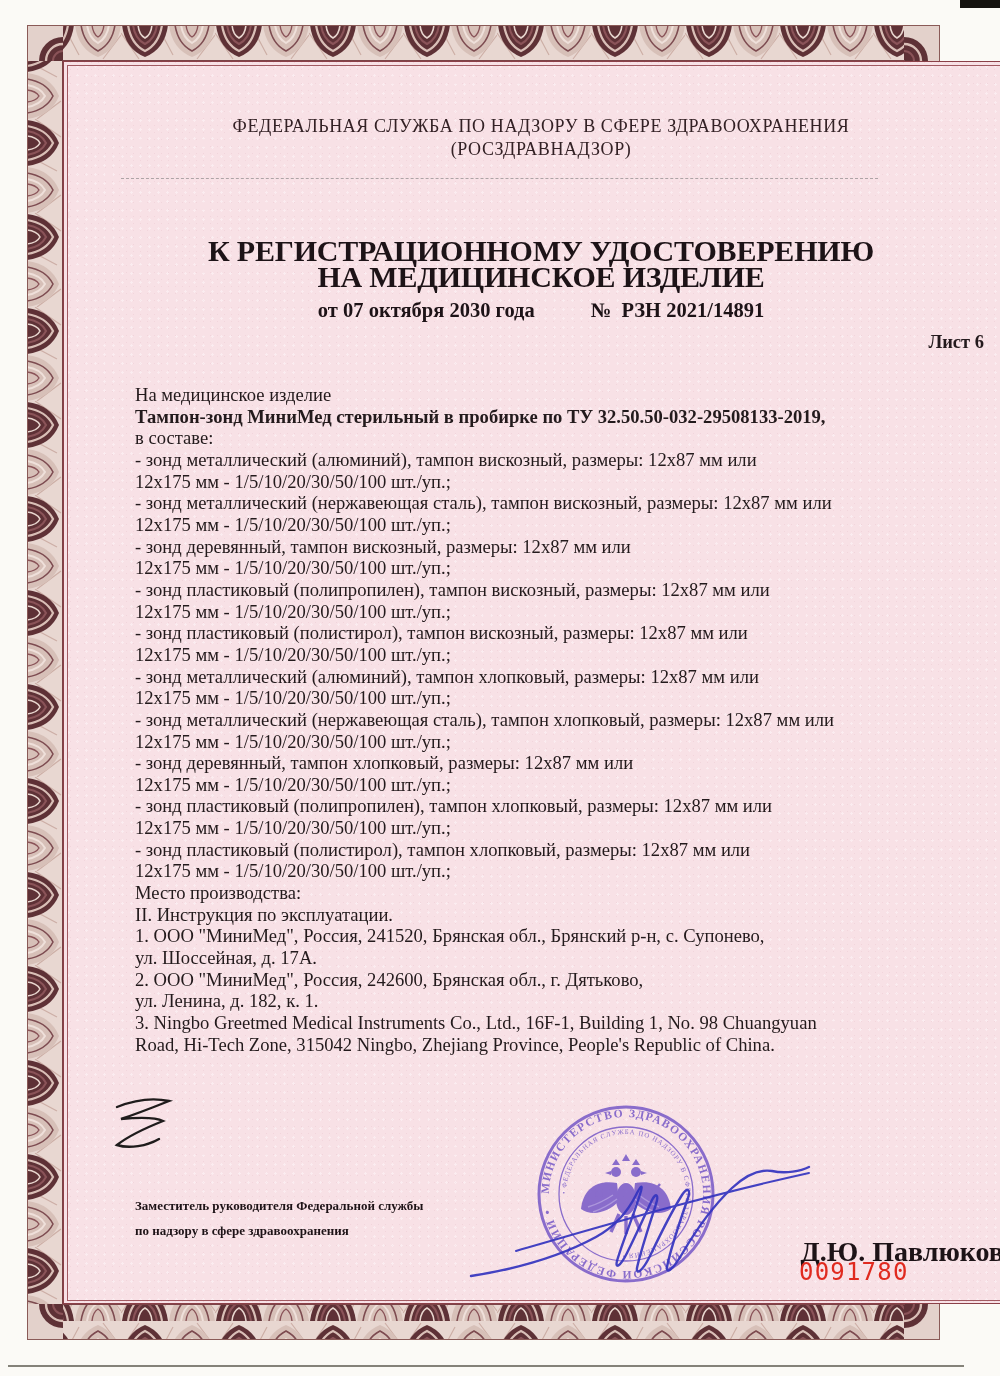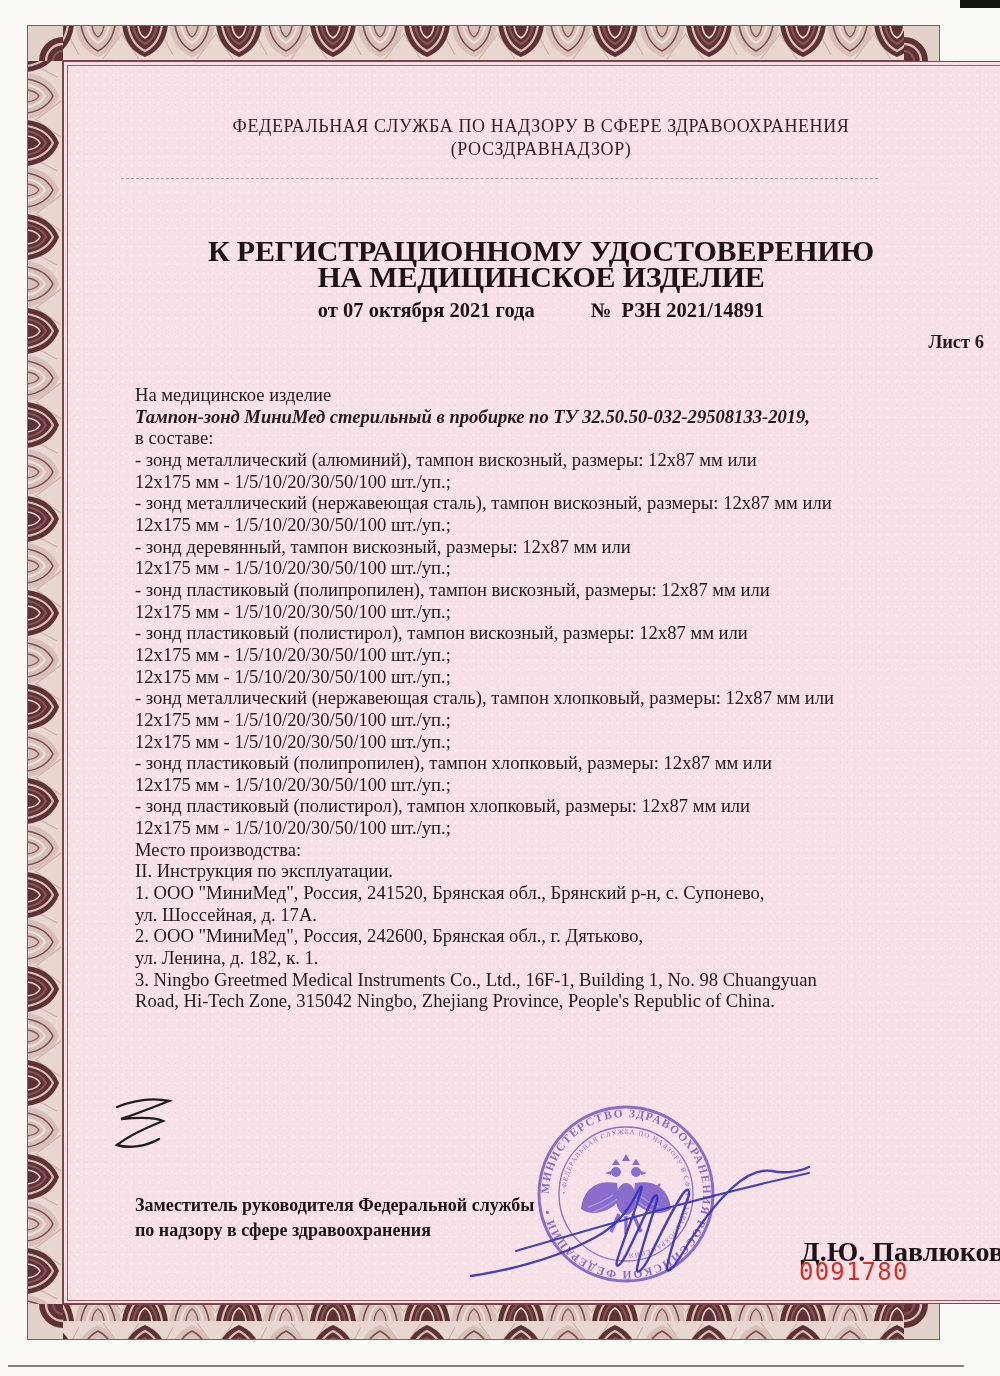--- a/index.html
+++ b/index.html
@@ -24,24 +24,24 @@
   .dashline{left:57px;top:116px;width:757px;border-top:1.5px dashed #8e8b8b;opacity:.7;}
   
   .title{width:100%;text-align:center;font-weight:bold;font-size:30px;color:#1d1317;letter-spacing:-.2px;}
   .title1{top:124px;} .title2{top:172px;} .title3{top:198px;}
   .daterow{top:237px;width:100%;display:flex;justify-content:center;gap:56px;
      font-weight:bold;font-size:20.5px;color:#1d1317;}
   .daterow span{white-space:pre;}
   .sheet{top:270px;right:34px;font-weight:bold;font-size:18.5px;color:#241a1d;}
   
   .bodyblock{left:71px;top:322px;width:754px;font-size:18.6px;line-height:21.65px;color:#231a1c;}
-  .device-name{font-weight:bold;font-style:italic;}
+  .device-name{font-weight:bold;}
   .bodyline{white-space:nowrap;}
   
-  .sig-pos{left:71px;top:1131px;font-weight:bold;font-size:18px;line-height:25px;color:#1d1317;}
+  .sig-pos{left:71px;top:1131px;font-weight:bold;font-size:13px;line-height:25px;color:#1d1317;}
   .sig-name{top:1174px;right:14px;font-weight:bold;font-size:28px;color:#1d1317;}
   .serial{left:735px;top:1196px;font-family:"DejaVu Sans Mono","Liberation Mono",monospace;
      font-size:24px;font-weight:500;letter-spacing:1.2px;color:#e02a1f;text-align:center;}
   
   .stamp-svg{left:467px;top:1037px;width:190px;height:190px;opacity:.88;}
   .ink-svg{left:392px;top:1061px;width:370px;height:165px;}
   .zmark-svg{left:39px;top:1031px;width:80px;height:64px;}
   
   .artifact-top{position:absolute;left:960px;top:0;width:40px;height:8px;background:#151310;}
   .artifact-bottom{position:absolute;left:8px;top:1365px;width:956px;height:2px;background:#5c594f;opacity:.75;}
@@ -156,43 +156,45 @@
   <div class="content">
 
     <div class="c-abs agency agency1">ФЕДЕРАЛЬНАЯ СЛУЖБА ПО НАДЗОРУ В СФЕРЕ ЗДРАВООХРАНЕНИЯ</div>
     <div class="c-abs agency agency2">(РОСЗДРАВНАДЗОР)</div>
     <div class="c-abs dashline"></div>
 
     <div class="c-abs title title2">К РЕГИСТРАЦИОННОМУ УДОСТОВЕРЕНИЮ</div>
     <div class="c-abs title title3">НА МЕДИЦИНСКОЕ ИЗДЕЛИЕ</div>
 
     <div class="c-abs daterow">
-      <span>от 07 октября 2021 года</span>
+      <span>от 07 октября 2030 года</span>
       <span>№  РЗН 2021/14891</span>
     </div>
     <div class="c-abs sheet">Лист 6</div>
 
     <div class="c-abs bodyblock">
       <div class="bodyline">На медицинское изделие</div>
       <div class="bodyline device-name">Тампон-зонд МиниМед стерильный в пробирке по ТУ 32.50.50-032-29508133-2019,</div>
       <div>
           <div class="bodyline">в составе:</div>
           <div class="bodyline">- зонд металлический (алюминий), тампон вискозный, размеры: 12х87 мм или</div>
           <div class="bodyline">12х175 мм - 1/5/10/20/30/50/100 шт./уп.;</div>
           <div class="bodyline">- зонд металлический (нержавеющая сталь), тампон вискозный, размеры: 12х87 мм или</div>
           <div class="bodyline">12х175 мм - 1/5/10/20/30/50/100 шт./уп.;</div>
           <div class="bodyline">- зонд деревянный, тампон вискозный, размеры: 12х87 мм или</div>
           <div class="bodyline">12х175 мм - 1/5/10/20/30/50/100 шт./уп.;</div>
           <div class="bodyline">- зонд пластиковый (полипропилен), тампон вискозный, размеры: 12х87 мм или</div>
           <div class="bodyline">12х175 мм - 1/5/10/20/30/50/100 шт./уп.;</div>
           <div class="bodyline">- зонд пластиковый (полистирол), тампон вискозный, размеры: 12х87 мм или</div>
           <div class="bodyline">12х175 мм - 1/5/10/20/30/50/100 шт./уп.;</div>
+          <div class="bodyline">- зонд металлический (алюминий), тампон хлопковый, размеры: 12х87 мм или</div>
           <div class="bodyline">12х175 мм - 1/5/10/20/30/50/100 шт./уп.;</div>
           <div class="bodyline">- зонд металлический (нержавеющая сталь), тампон хлопковый, размеры: 12х87 мм или</div>
           <div class="bodyline">12х175 мм - 1/5/10/20/30/50/100 шт./уп.;</div>
+          <div class="bodyline">- зонд деревянный, тампон хлопковый, размеры: 12х87 мм или</div>
           <div class="bodyline">12х175 мм - 1/5/10/20/30/50/100 шт./уп.;</div>
           <div class="bodyline">- зонд пластиковый (полипропилен), тампон хлопковый, размеры: 12х87 мм или</div>
           <div class="bodyline">12х175 мм - 1/5/10/20/30/50/100 шт./уп.;</div>
           <div class="bodyline">- зонд пластиковый (полистирол), тампон хлопковый, размеры: 12х87 мм или</div>
           <div class="bodyline">12х175 мм - 1/5/10/20/30/50/100 шт./уп.;</div>
           <div class="bodyline">Место производства:</div>
           <div class="bodyline">II. Инструкция по эксплуатации.</div>
           <div class="bodyline">1. ООО "МиниМед", Россия, 241520, Брянская обл., Брянский р-н, с. Супонево,</div>
           <div class="bodyline">ул. Шоссейная, д. 17А.</div>
           <div class="bodyline">2. ООО "МиниМед", Россия, 242600, Брянская обл., г. Дятьково,</div>

